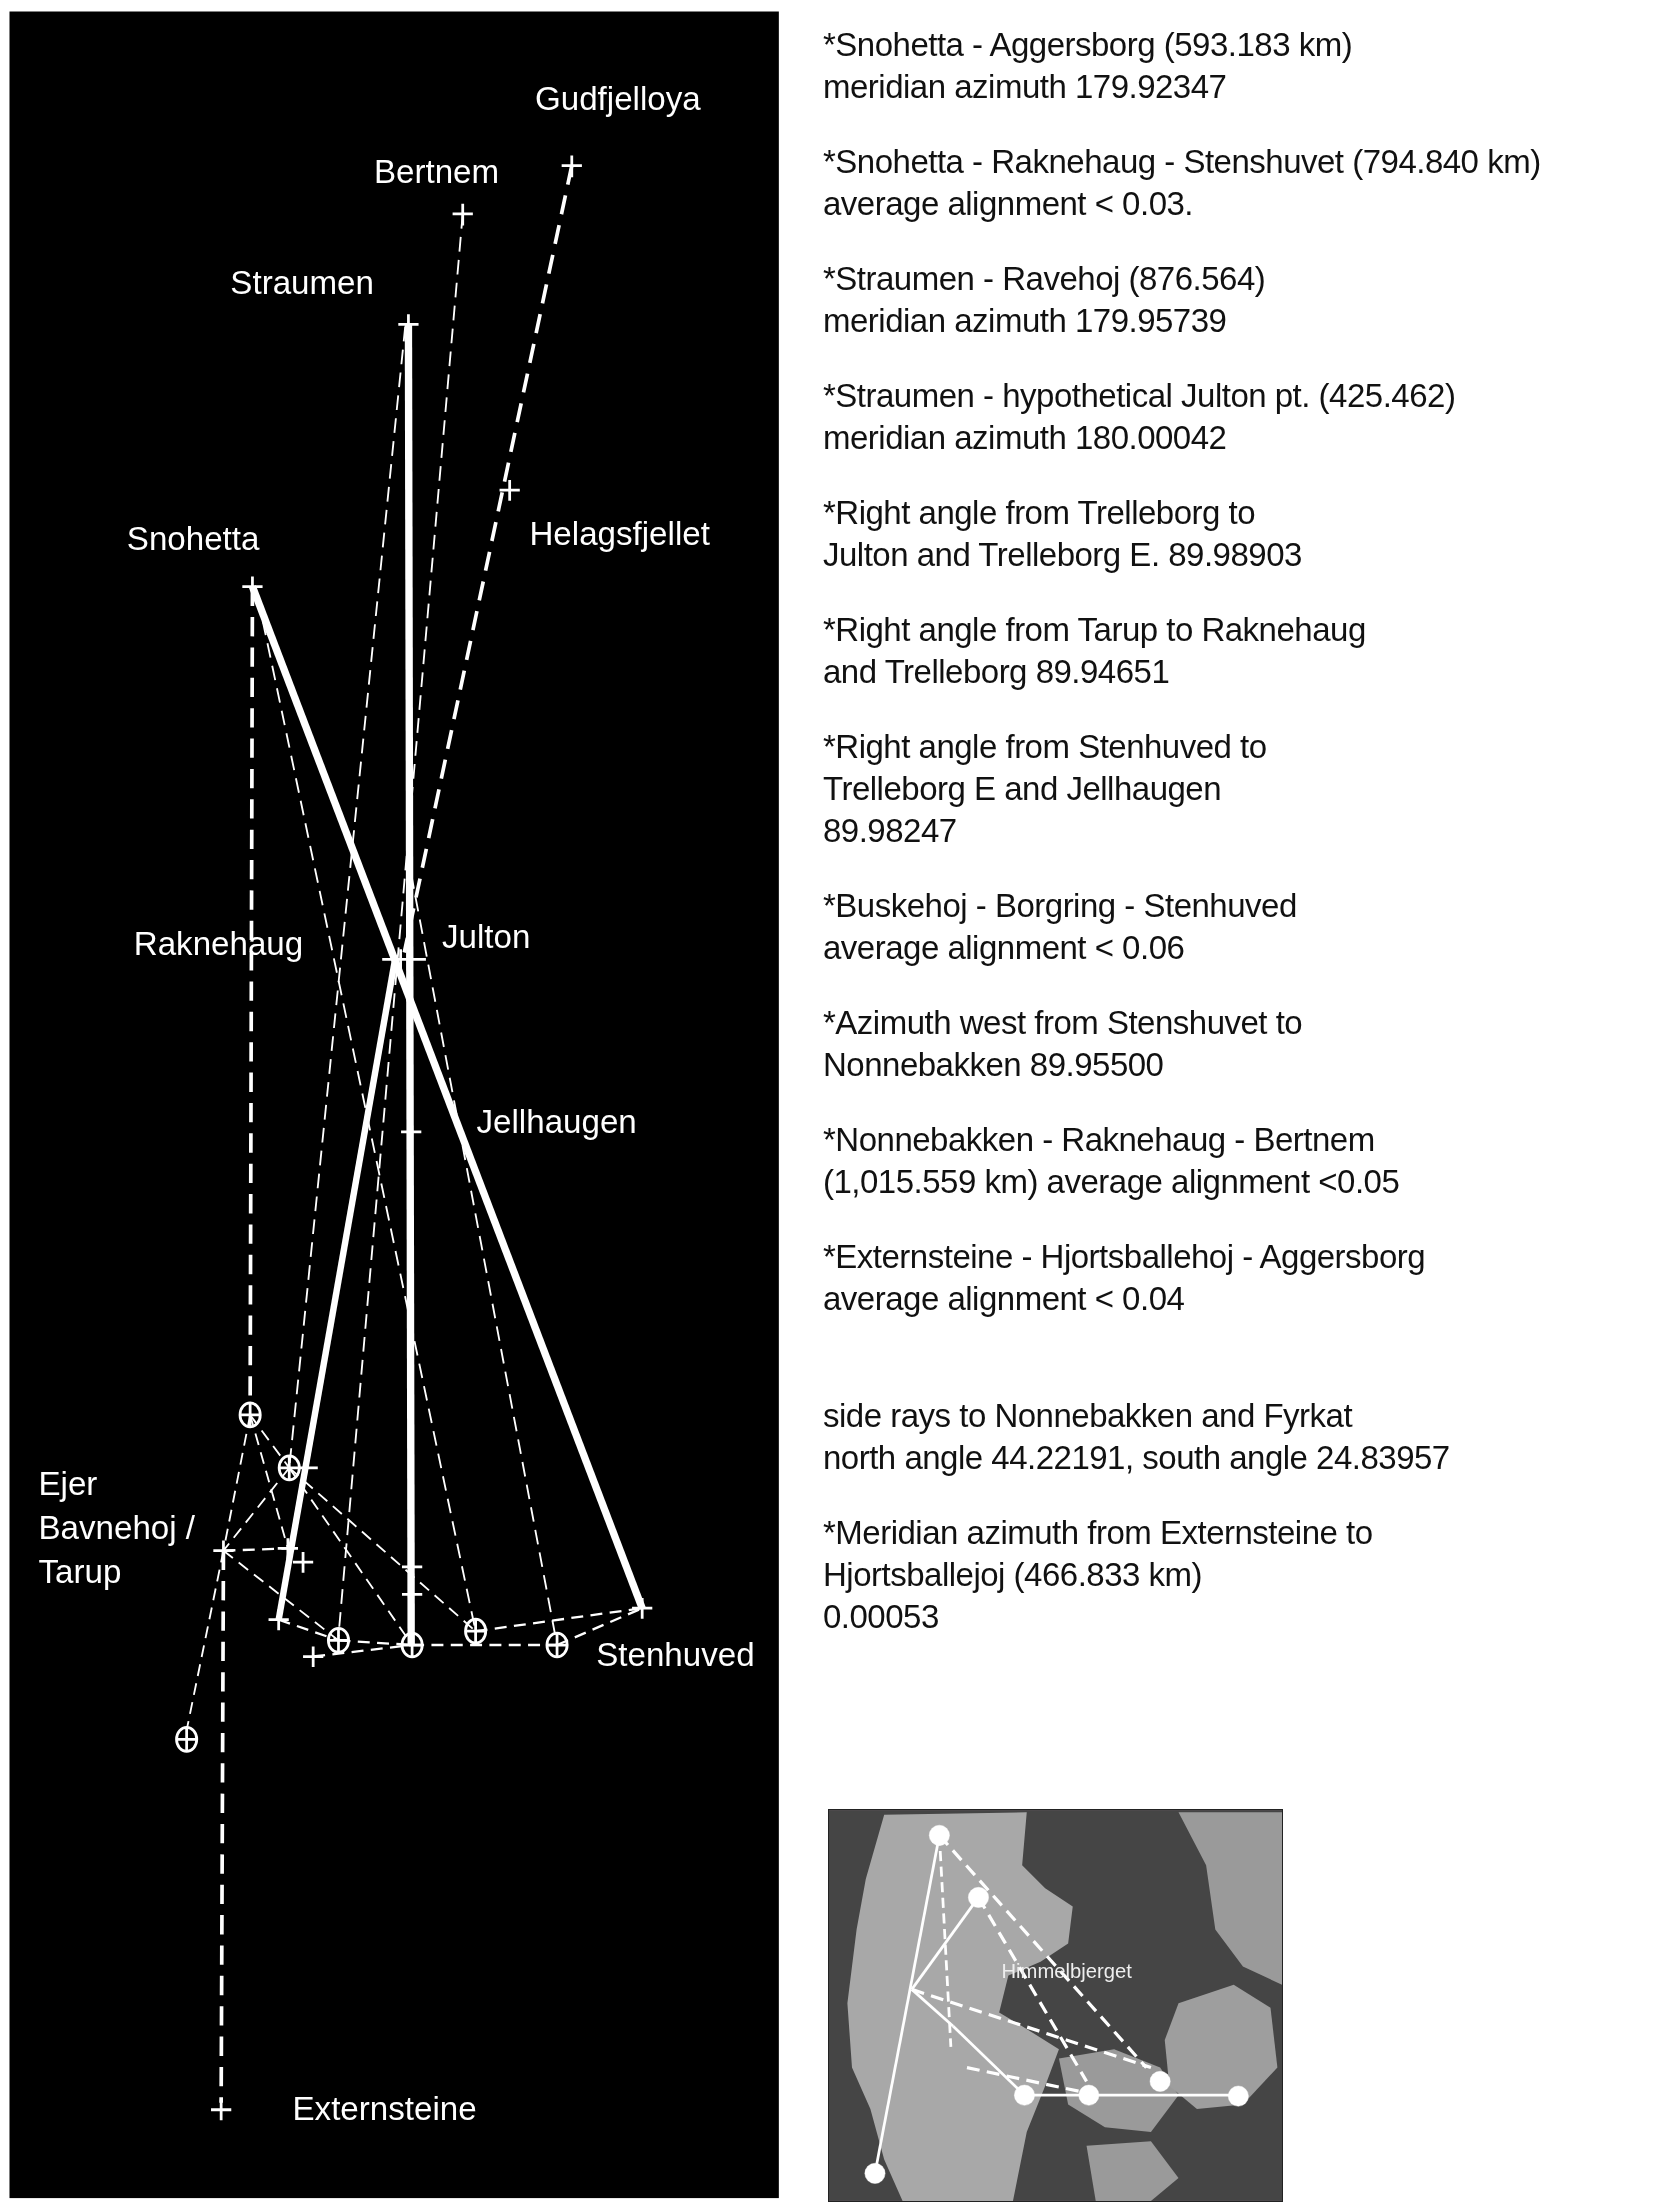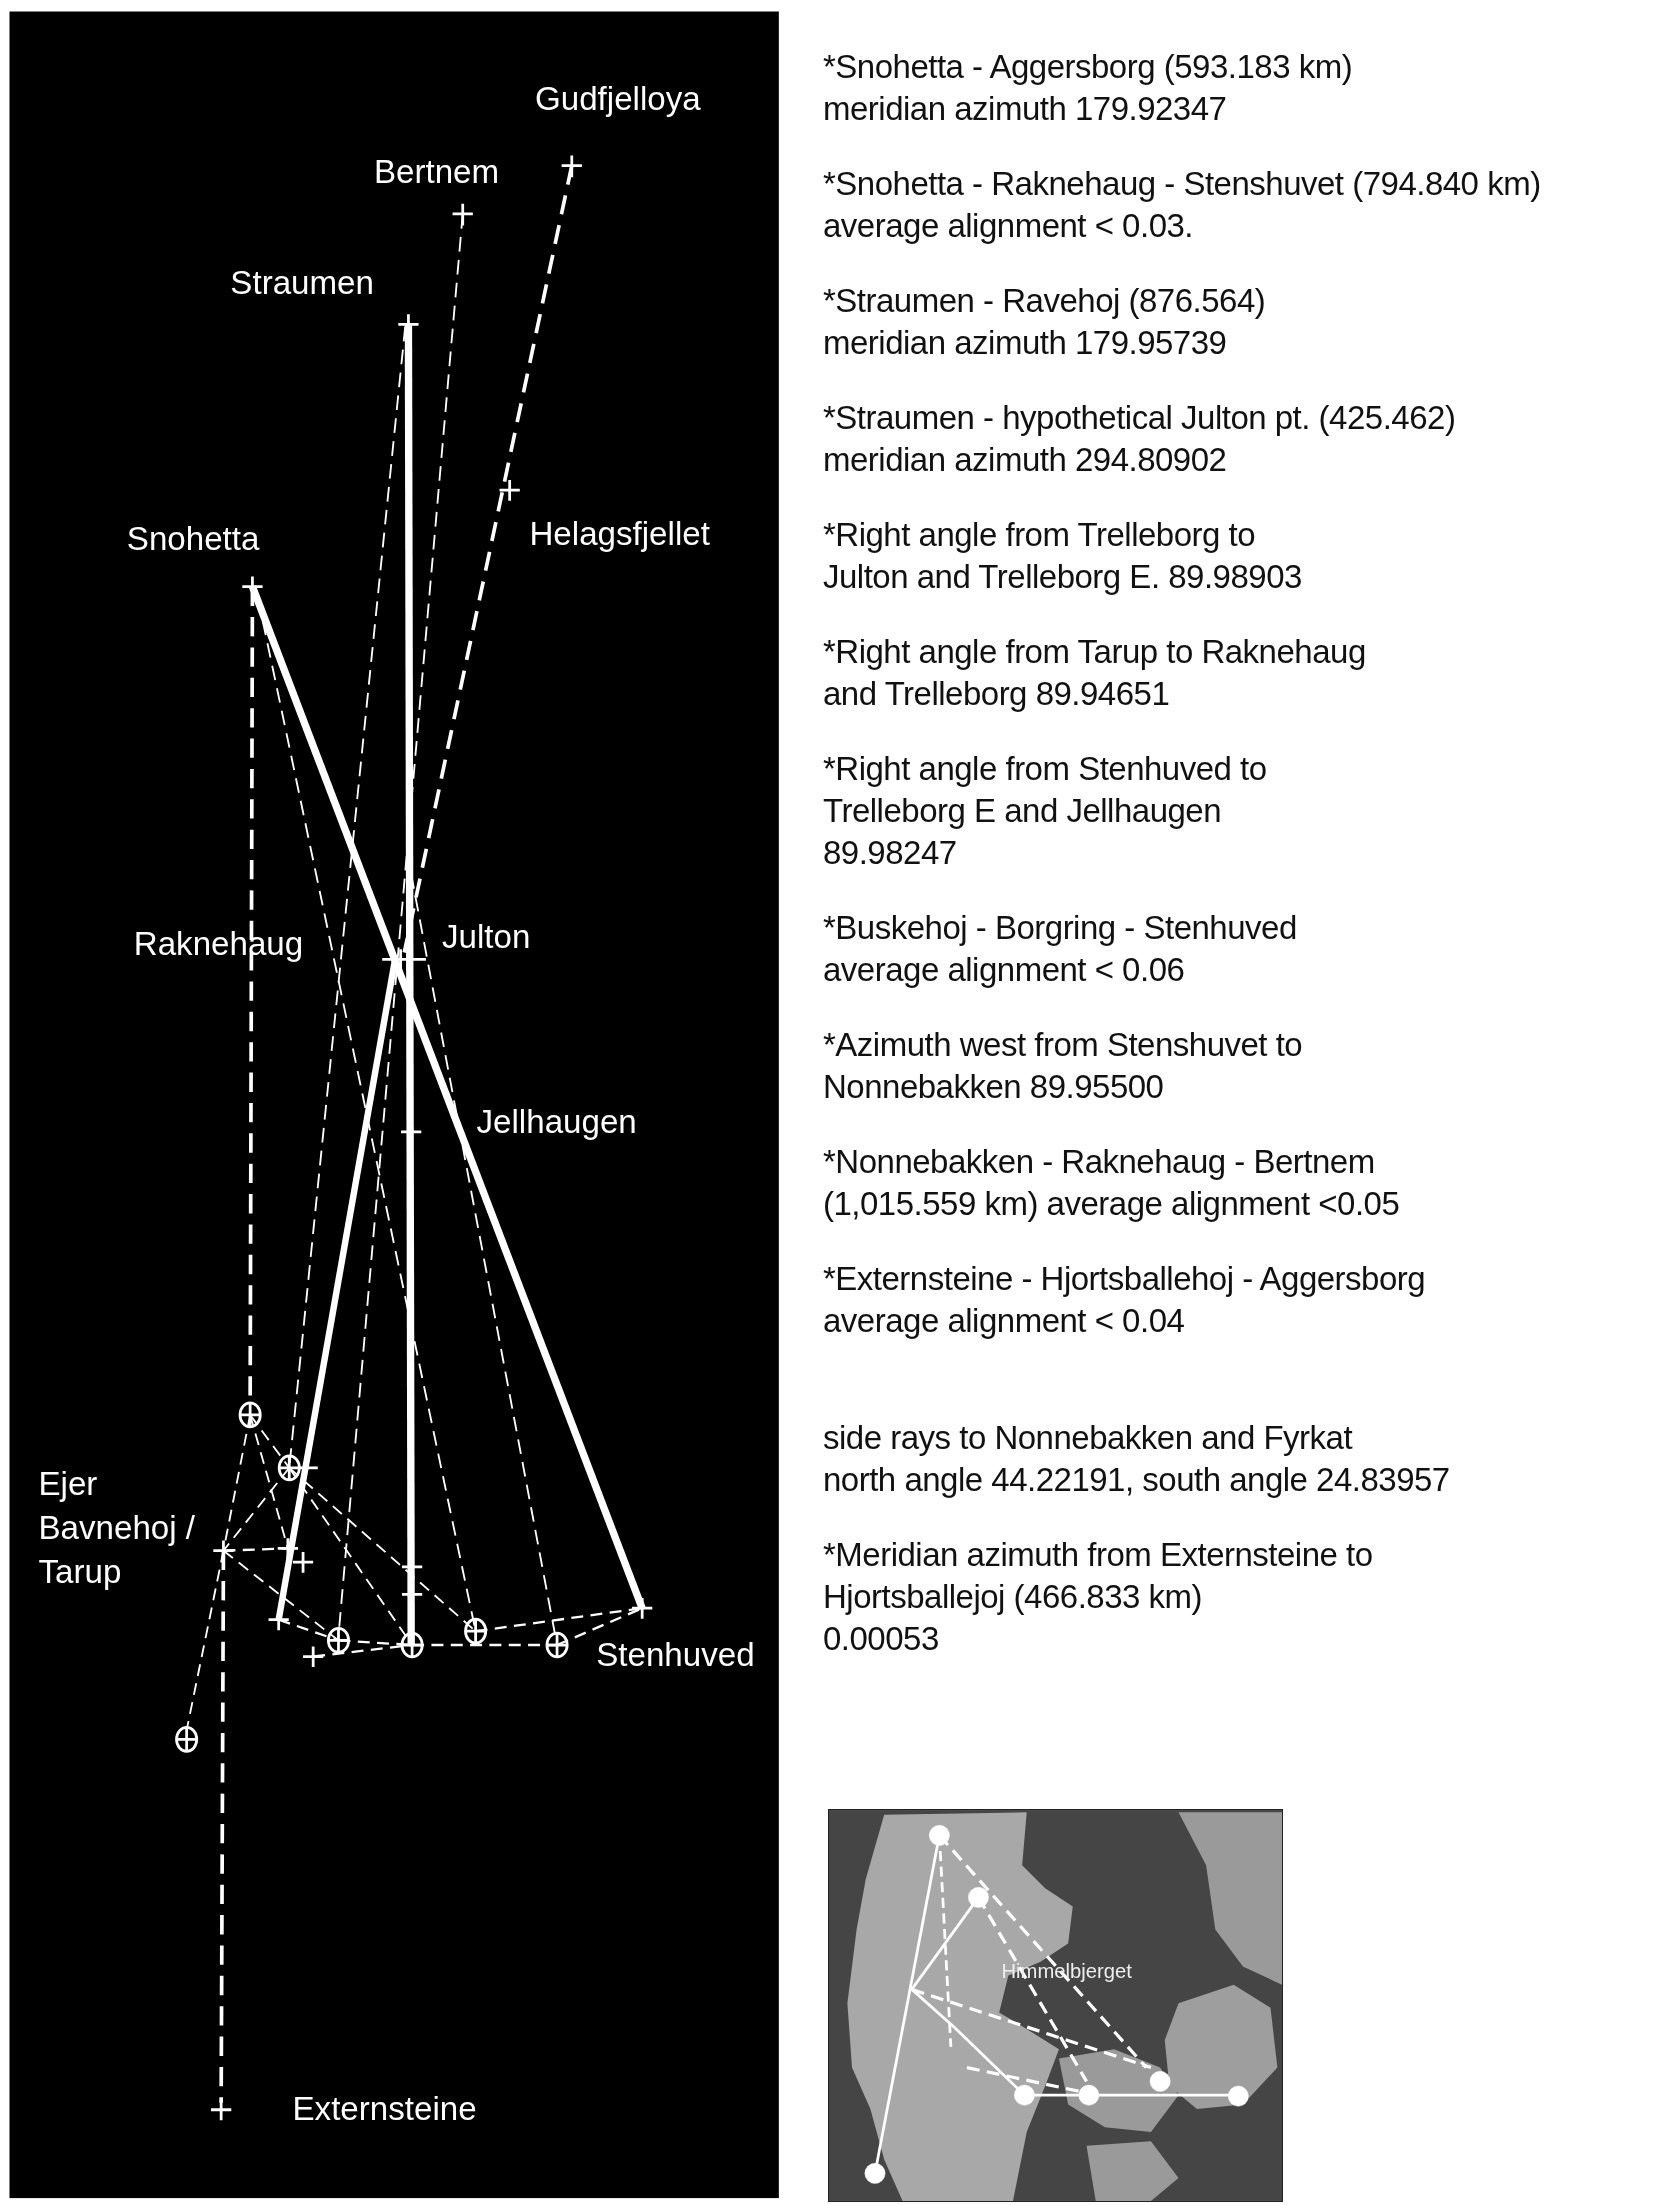--- a/index.html
+++ b/index.html
@@ -1,20 +1,20 @@
 <!DOCTYPE html>
 <html style="font-size:7.4px"><head>
 <meta charset="utf-8">
 <style>
   html, body { margin: 0; padding: 0; background: #ffffff; }
   body { width: 1658px; height: 2205px; position: relative; overflow: hidden; font-family: "Liberation Sans", sans-serif; }
   #diagram { position: absolute; left: 0; top: 0; width: 1658px; height: 2205px; }
   .panel-bg { fill: #000000; }
   .lbl { fill: #ffffff; font-family: "Liberation Sans", sans-serif; font-size: 72px; }
-  .notes { position: absolute; left: 823px; top: 46px; width: 828px; color: #111111; font-family: "Liberation Sans", sans-serif; font-size: 33px; line-height: 42px; }
+  .notes { position: absolute; left: 823px; top: 24px; width: 828px; color: #111111; font-family: "Liberation Sans", sans-serif; font-size: 33px; line-height: 42px; }
   .note { margin: 0 0 33px 0; white-space: pre-line; letter-spacing: -0.5px; }
   .inset { position: absolute; left: 828px; top: 1809px; width: 453px; height: 391px; background: #f9a8d4; border: 1.4px solid #222; overflow: hidden; }
   .inset svg { width: 100%; height: 100%; display: block; }
   .inset-lbl { fill: #eeeeee; font-family: "Liberation Sans", sans-serif; font-size: 44px; }
 </style>
 </head>
 <body>
 
 <svg id="diagram" viewBox="0 0 3602 4792" xmlns="http://www.w3.org/2000/svg">
   <rect class="panel-bg" x="20" y="25" width="1672" height="4752"></rect>
@@ -114,21 +114,21 @@
     <text class="lbl" x="83" y="3440">Tarup</text>
     <text class="lbl" x="1295" y="3620">Stenhuved</text>
     <text class="lbl" x="635" y="4608">Externsteine</text>
   </g>
 </svg>
 
 <div class="notes">
   <p class="note"><span>*Snohetta - Aggersborg  (593.183 km)</span><br><span>meridian azimuth 179.92347</span></p>
   <p class="note"><span>*Snohetta - Raknehaug - Stenshuvet (794.840 km)</span><br><span>average alignment &lt; 0.03.</span></p>
   <p class="note"><span>*Straumen - Ravehoj (876.564)</span><br><span>meridian azimuth 179.95739</span></p>
-  <p class="note"><span>*Straumen -  hypothetical Julton pt. (425.462)</span><br><span>meridian azimuth 294.80902</span></p>
+  <p class="note"><span>*Straumen -  hypothetical Julton pt. (425.462)</span><br><span>meridian azimuth 180.00042</span></p>
   <p class="note"><span>*Right angle from Trelleborg to</span><br><span>Julton and Trelleborg E. 89.98903</span></p>
   <p class="note"><span>*Right angle from Tarup to Raknehaug</span><br><span>and Trelleborg 89.94651</span></p>
   <p class="note"><span>*Right angle from Stenhuved to</span><br><span>Trelleborg E and Jellhaugen</span><br><span>89.98247</span></p>
   <p class="note"><span>*Buskehoj - Borgring - Stenhuved</span><br><span>average alignment &lt; 0.06</span></p>
   <p class="note"><span>*Azimuth west from Stenshuvet to</span><br><span>Nonnebakken 89.95500</span></p>
   <p class="note"><span>*Nonnebakken - Raknehaug - Bertnem</span><br><span>(1,015.559 km) average alignment &lt;0.05</span></p>
   <p class="note"><span>*Externsteine - Hjortsballehoj - Aggersborg</span><br><span>average alignment &lt; 0.04</span></p>
   <p class="note"><br><span>side rays to Nonnebakken and Fyrkat</span><br><span>north angle 44.22191, south angle 24.83957</span></p>
   <p class="note"><span>*Meridian azimuth from Externsteine to</span><br><span>Hjortsballejoj (466.833 km)</span><br><span>0.00053</span></p>
 </div>

